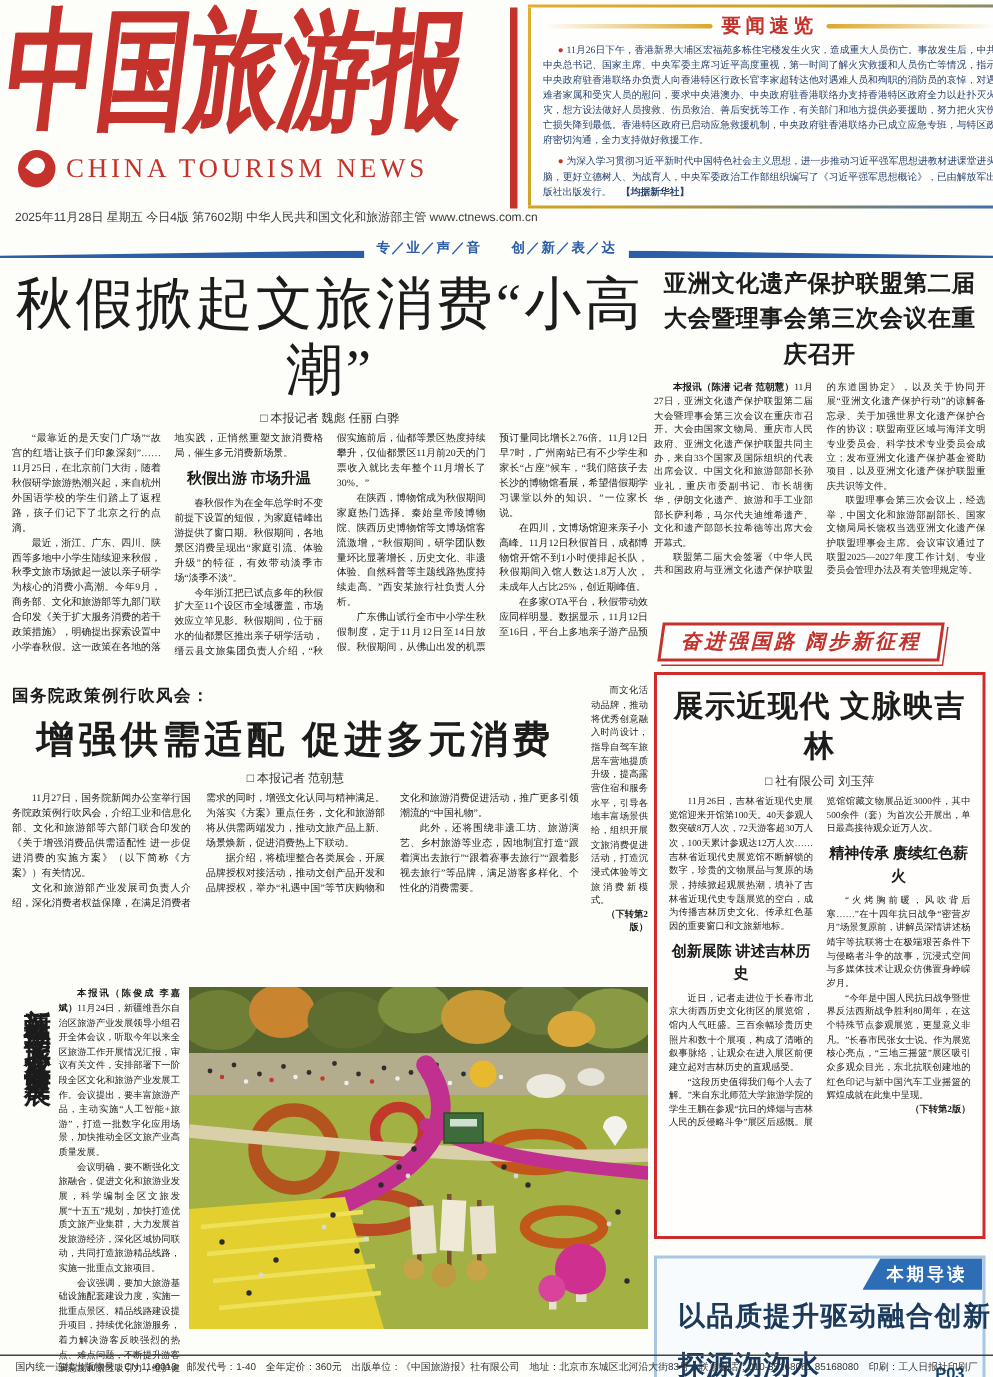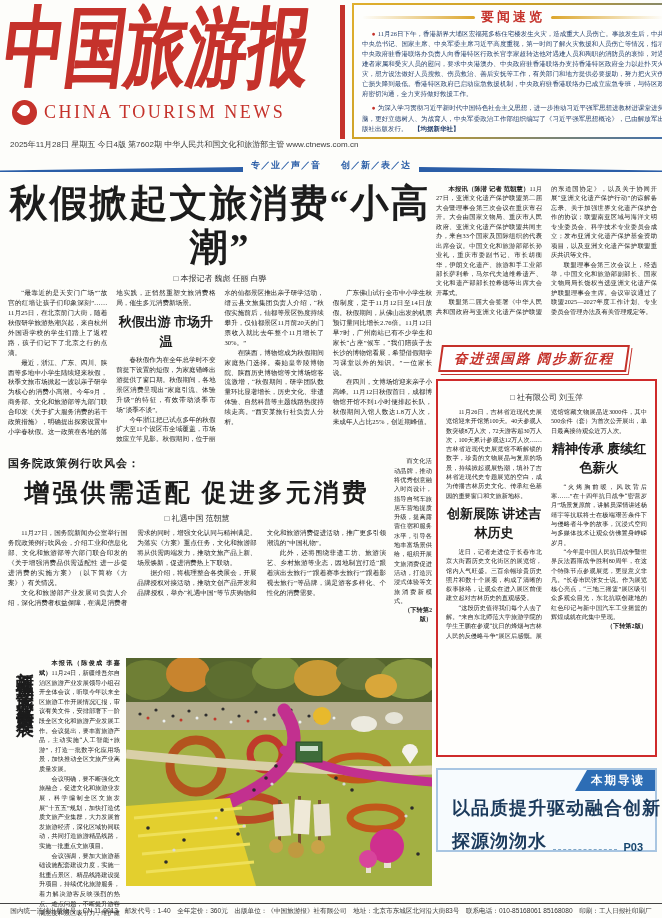--- a/index.html
+++ b/index.html
@@ -36,24 +36,24 @@
   .nav-bar.l{clip-path:polygon(0 70%,100% 0,100% 100%,0 100%);}
   .nav-bar.r{clip-path:polygon(0 0,100% 70%,100% 100%,0 100%);}
   .nav-label{font-size:9px;font-weight:bold;color:#2b5ea7;letter-spacing:1px;white-space:nowrap;
         font-family:"Liberation Sans",sans-serif;}
   
   .kickbox{display:inline-block;border:2px solid #c5322b;color:#c5322b;font-weight:900;font-style:italic;
         font-size:13px;letter-spacing:2px;padding:1px 9px;background:#fff;}
   .byline{text-align:center;font-size:8px;color:#333;margin:4px 0;}
   .jump{text-align:right;font-weight:bold;}
   h1,h2,h3,h4{margin:0;}
-  .subhead{font-size:13px;font-weight:900;text-align:center;margin:4px 0;}
+  .subhead{font-size:10px;font-weight:900;text-align:center;margin:4px 0;}
   
   .left-sec{position:absolute;left:8px;top:176px;width:424px;}
-  .main-head{font-size:38px;font-weight:700;letter-spacing:2px;text-align:center;margin-top:6px;line-height:1.15;}
+  .main-head{font-size:38px;font-weight:400;letter-spacing:2px;text-align:center;margin-top:6px;line-height:1.15;}
   .cols4{column-count:4;column-gap:9px;font-size:6.6px;line-height:1.5;text-align:justify;height:158px;overflow:hidden;margin-top:4px;}
   .cols4 p,.cols3 p,.narrow p,.xj-body p,.jl-body p,.asia-body p{margin:0;text-indent:2em;}
   .gov-row{display:flex;margin-top:10px;}
   .gov-main{width:378px;font-family:Liberation Serif, serif;}
   .gov-kicker{font-size:11px;font-weight:900;letter-spacing:1px;}
   .gov-head{font-size:25px;font-weight:900;letter-spacing:3px;text-align:center;margin-top:5px;}
   .cols3{column-count:3;column-gap:10px;font-size:6.6px;line-height:1.5;text-align:justify;height:118px;overflow:hidden;margin-top:2px;}
   .narrow{width:38px;margin-left:8px;font-size:6.2px;line-height:1.5;text-align:justify;overflow:hidden;height:192px;}
   .bottom-row{display:flex;margin-top:10px;}
   .xj{width:112px;display:flex;}
@@ -134,21 +134,21 @@
       <p>广东佛山试行全市中小学生秋假制度，定于11月12日至14日放假。秋假期间，从佛山出发的机票预订量同比增长2.76倍。11月12日早7时，广州南站已有不少学生和家长“占座”候车，“我们陪孩子去长沙的博物馆看展，希望借假期学习课堂以外的知识。”一位家长说。</p>
       <p>在四川，文博场馆迎来亲子小高峰。11月12日秋假首日，成都博物馆开馆不到1小时便排起长队，秋假期间入馆人数达1.8万人次，未成年人占比25%，创近期峰值。</p>
       <p>在多家OTA平台，秋假带动效应同样明显。数据显示，11月12日至16日，平台上多地亲子游产品预订量环比增长超50%，出游订单中家庭客群占比过半。</p>
 
     </div>
 
     <div class="gov-row">
       <div class="gov-main">
         <div class="gov-kicker">国务院政策例行吹风会：</div>
         <h2 class="gov-head">增强供需适配 促进多元消费</h2>
-        <div class="byline">□ 礼遇中国 范朝慧</div>
+        <div class="byline">□ 本报记者 范朝慧</div>
         <div class="cols3">
           <p>11月27日，国务院新闻办公室举行国务院政策例行吹风会，介绍工业和信息化部、文化和旅游部等六部门联合印发的《关于增强消费品供需适配性 进一步促进消费的实施方案》（以下简称《方案》）有关情况。</p>
           <p>文化和旅游部产业发展司负责人介绍，深化消费者权益保障，在满足消费者需求的同时，增强文化认同与精神满足。为落实《方案》重点任务，文化和旅游部将从供需两端发力，推动文旅产品上新、场景焕新，促进消费热上下联动。</p>
           <p>据介绍，将梳理整合各类展会，开展品牌授权对接活动，推动文创产品开发和品牌授权，举办“礼遇中国”等节庆购物和文化和旅游消费促进活动，推广更多引领潮流的“中国礼物”。</p>
           <p>此外，还将围绕非遗工坊、旅游演艺、乡村旅游等业态，因地制宜打造“跟着演出去旅行”“跟着赛事去旅行”“跟着影视去旅行”等品牌，满足游客多样化、个性化的消费需要。</p>
         </div>
       </div>
       <div class="narrow">
         <p>而文化活动品牌，推动将优秀创意融入时尚设计，指导自驾车旅居车营地提质升级，提高露营住宿和服务水平，引导各地丰富场景供给，组织开展文旅消费促进活动，打造沉浸式体验等文旅消费新模式。</p>
         <div class="jump">（下转第2版）</div>
@@ -273,29 +273,31 @@
               <circle cx="280" cy="158" r="1.6"></circle>
               <circle cx="118" cy="168" r="1.6"></circle>
           </g>
         </svg>
         
       </div>
     </div>
   </div>
 
   <div class="right-col">
+    <h2 class="asia-head">亚洲文化遗产保护联盟第二届大会暨理事会第三次会议在重庆召开</h2>
     <div class="asia-body">
       <p><span class="lead-b">本报讯（陈潜 记者 范朝慧）</span><span>11月27日，亚洲文化遗产保护联盟第二届大会暨理事会第三次会议在重庆市召开。大会由国家文物局、重庆市人民政府、亚洲文化遗产保护联盟共同主办，来自33个国家及国际组织的代表出席会议。中国文化和旅游部部长孙业礼，重庆市委副书记、市长胡衡华，伊朗文化遗产、旅游和手工业部部长萨利希，马尔代夫迪维希遗产、文化和遗产部部长拉希德等出席大会开幕式。</span></p>
       <p>联盟第二届大会签署《中华人民共和国政府与亚洲文化遗产保护联盟的东道国协定》，以及关于协同开展“亚洲文化遗产保护行动”的谅解备忘录、关于加强世界文化遗产保护合作的协议；联盟南亚区域与海洋文明专业委员会、科学技术专业委员会成立；发布亚洲文化遗产保护基金资助项目，以及亚洲文化遗产保护联盟重庆共识等文件。</p>
       <p>联盟理事会第三次会议上，经选举，中国文化和旅游部副部长、国家文物局局长饶权当选亚洲文化遗产保护联盟理事会主席。会议审议通过了联盟2025—2027年度工作计划、专业委员会管理办法及有关管理规定等。</p>
     </div>
 
     <div class="banner"><span>奋进强国路 阔步新征程</span></div>
 
     <div class="red-box">
+      <h2 class="jl-head">展示近现代 文脉映吉林</h2>
       <div class="byline">□ 社有限公司 刘玉萍</div>
       <div class="jl-body">
         <p>11月26日，吉林省近现代史展览馆迎来开馆第100天。40天参观人数突破8万人次，72天游客超30万人次，100天累计参观达12万人次……吉林省近现代史展览馆不断解锁的数字，珍贵的文物展品与复原的场景，持续掀起观展热潮，填补了吉林省近现代史专题展览的空白，成为传播吉林历史文化、传承红色基因的重要窗口和文旅新地标。</p>
         <h4 class="subhead">创新展陈 讲述吉林历史</h4>
         <p>近日，记者走进位于长春市北京大街西历史文化街区的展览馆，馆内人气旺盛。三百余幅珍贵历史照片和数十个展项，构成了清晰的叙事脉络，让观众在进入展区前便建立起对吉林历史的直观感受。</p>
         <p>“这段历史值得我们每个人去了解。”来自东北师范大学旅游学院的学生王鹏在参观“抗日的烽烟与吉林人民的反侵略斗争”展区后感慨。展览馆馆藏文物展品近3000件，其中500余件（套）为首次公开展出，单日最高接待观众近万人次。</p>
         <h4 class="subhead">精神传承 赓续红色薪火</h4>
         <p>“火烤胸前暖，风吹背后寒……”在十四年抗日战争“密营岁月”场景复原前，讲解员深情讲述杨靖宇等抗联将士在极端艰苦条件下与侵略者斗争的故事，沉浸式空间与多媒体技术让观众仿佛置身峥嵘岁月。</p>
         <p>“今年是中国人民抗日战争暨世界反法西斯战争胜利80周年，在这个特殊节点参观展览，更显意义非凡。”长春市民张女士说。作为展览核心亮点，“三地三摇篮”展区吸引众多观众目光，东北抗联创建地的红色印记与新中国汽车工业摇篮的辉煌成就在此集中呈现。</p>
         <div class="jump">（下转第2版）</div>

